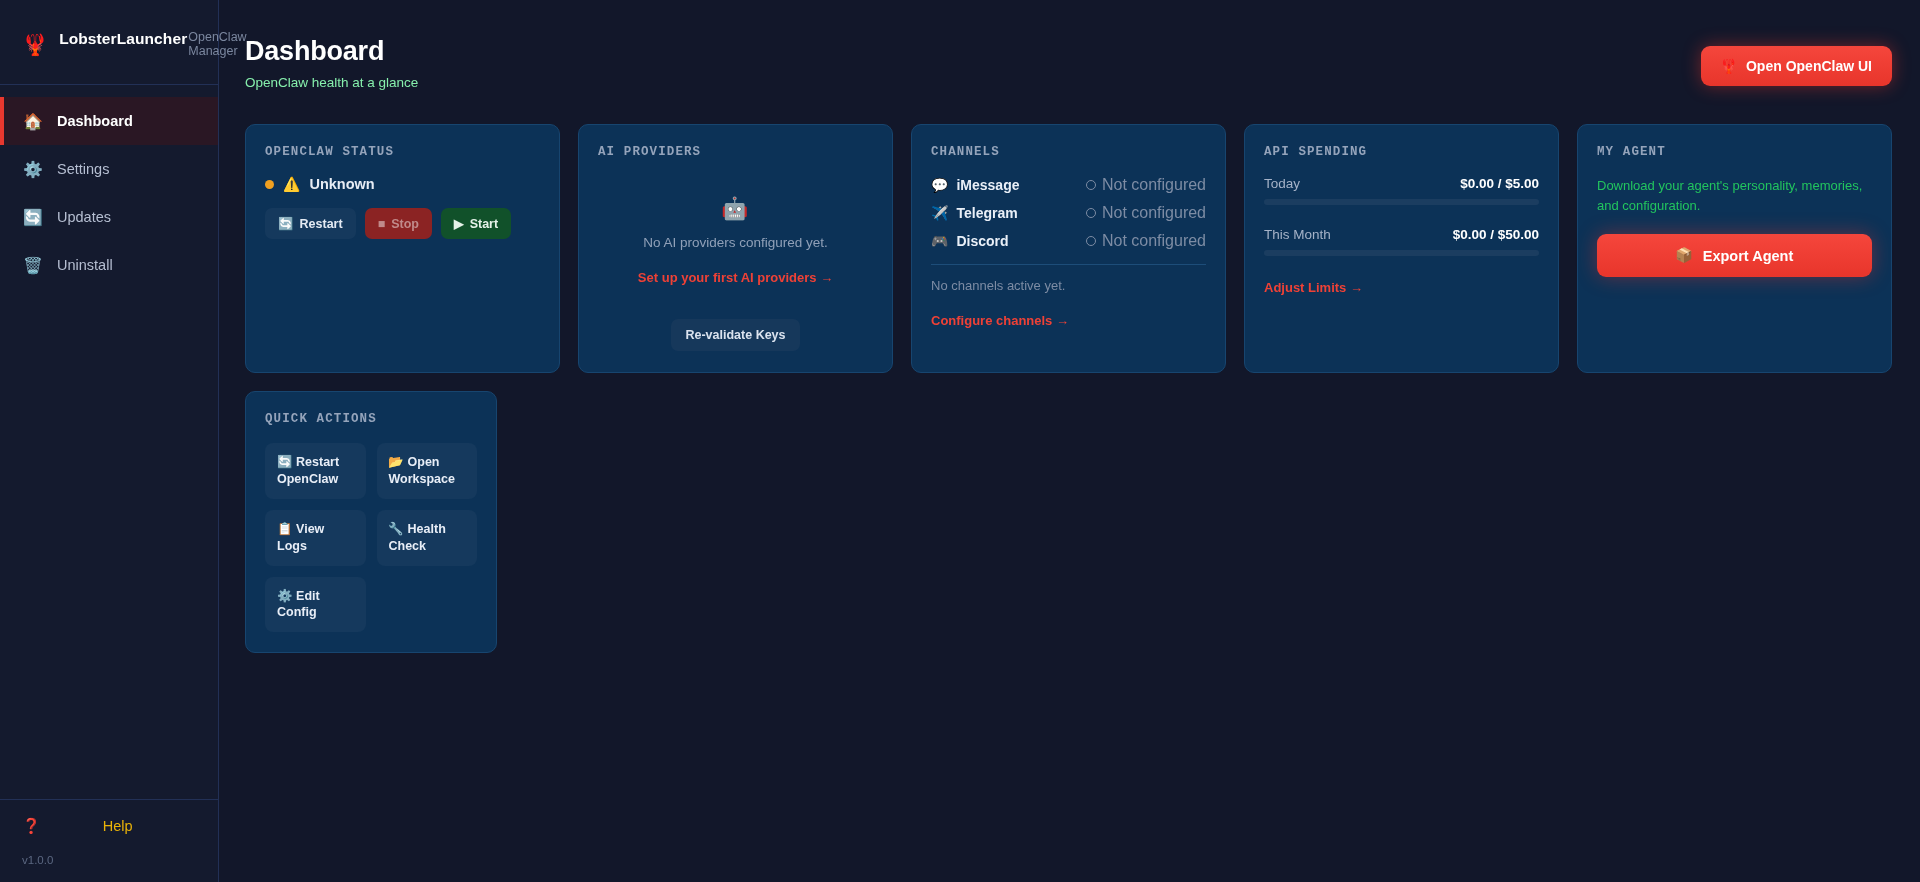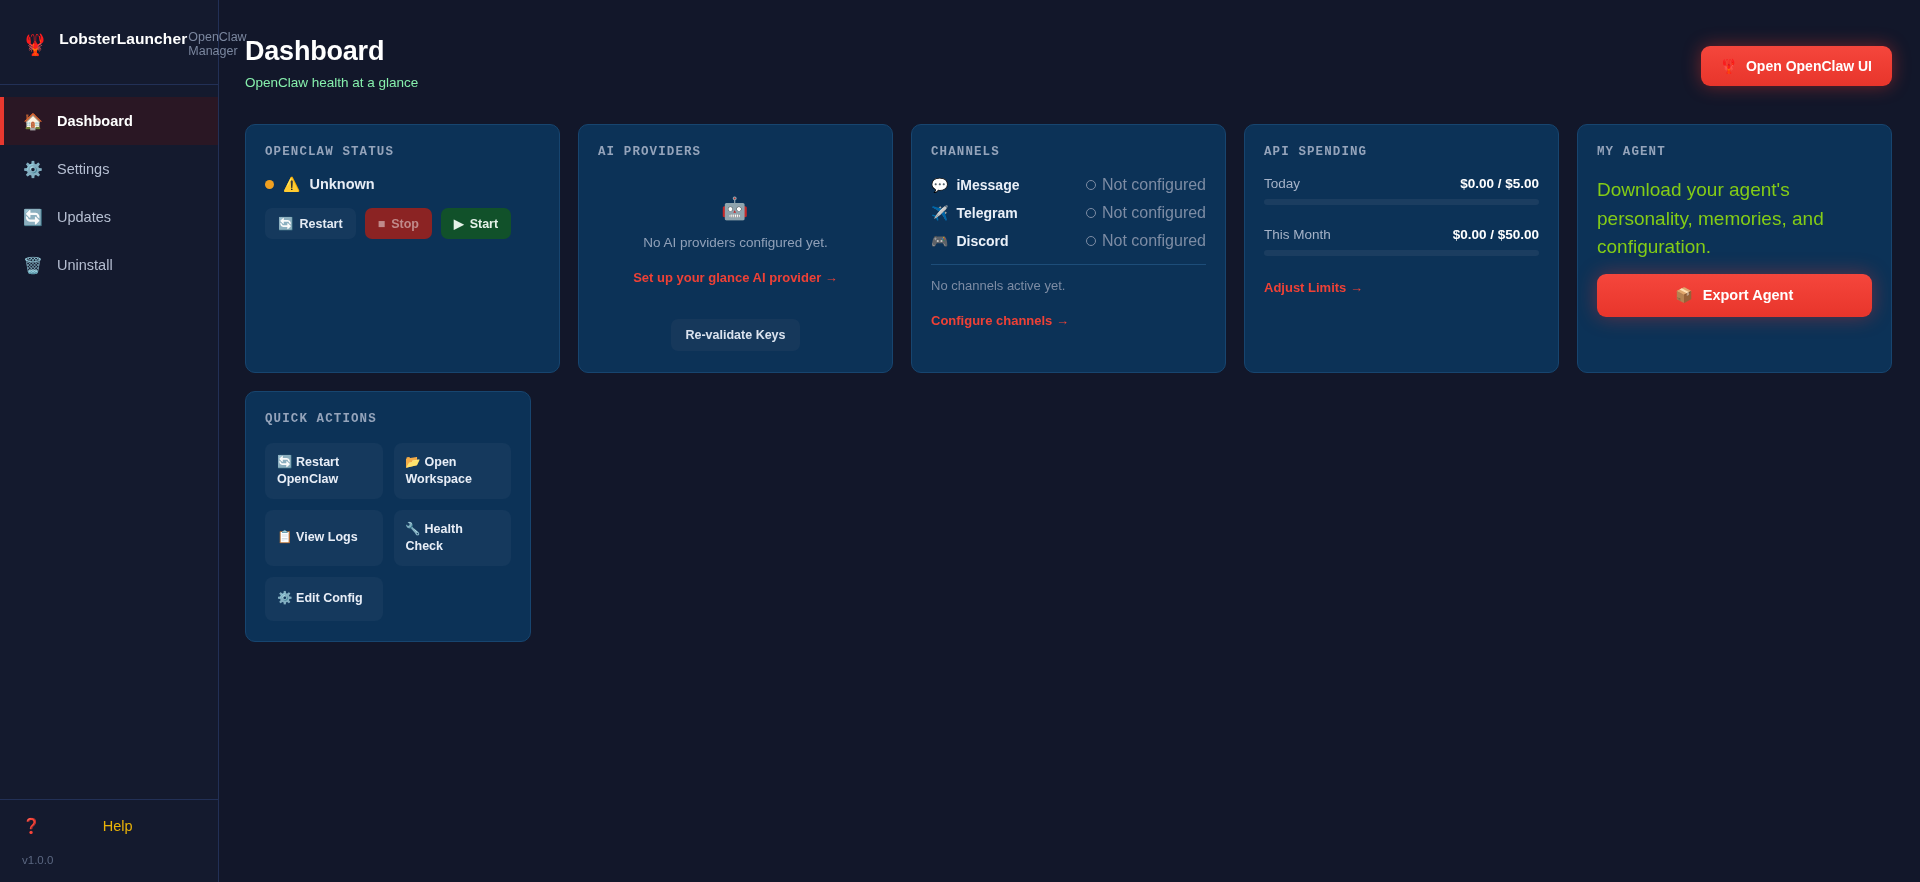--- a/index.html
+++ b/index.html
@@ -132,35 +132,35 @@
   .muted { color: #7d8ca4; font-size: 13px; margin-bottom: 18px; }
 
   
   .spend-row { display: flex; align-items: flex-end; justify-content: space-between; margin-bottom: 8px; }
   .spend-label { color: #a6b3c8; font-size: 13.5px; }
   .spend-value { color: #ffffff; font-size: 13.5px; font-weight: bold; }
   .bar { height: 6px; border-radius: 4px; background: #1b3d60; margin-bottom: 22px; }
   .bar > span { display: block; height: 100%; border-radius: 4px; background: #ef4136; }
 
   
-  .agent-desc { color: #84cc16; font-size: 19px; line-height: 1.5; margin-bottom: 12px; }
+  .agent-desc { color: #22c55e; font-size: 13px; line-height: 1.5; margin-bottom: 19px; }
   .btn-export {
     width: 100%;
     display: flex; align-items: center; justify-content: center; gap: 9px;
     background: linear-gradient(180deg,#f5463c 0%,#e8352b 100%);
     color: #fff; font-size: 14.5px; font-weight: bold;
     border: none; border-radius: 9px; padding: 13px 0;
     box-shadow: 0 0 20px rgba(232,53,43,.4);
     cursor: pointer;
   }
 
   
   .qa-card {
     margin-top: 18px;
-    width: 286px;
+    width: 252px;
     background: #0c3257;
     border: 1px solid #17456f;
     border-radius: 10px;
     padding: 20px 19px;
   }
   .qa-grid { display: grid; grid-template-columns: 1fr 1fr; gap: 11px; }
   .qa-btn {
     background: #15395d; color: #e8eef7;
     border: none; border-radius: 8px;
     font-size: 12.5px; font-weight: bold;
@@ -248,21 +248,21 @@
           <span>Start</span>
         </button>
       </div>
     </div>
 
     <div class="card">
       <div class="card-title">AI Providers</div>
       <div class="empty-wrap">
         <span class="empty-ico">🤖</span>
         <span class="empty-text">No AI providers configured yet.</span>
-        <a class="link-red">Set up your glance AI provider →</a>
+        <a class="link-red">Set up your first AI providers →</a>
         <button class="btn-ghost">Re-validate Keys</button>
       </div>
     </div>
 
     <div class="card">
       <div class="card-title">Channels</div>
 
       <div class="chan-row">
         <span class="chan-left">
           <span class="chan-ico">💬</span>

